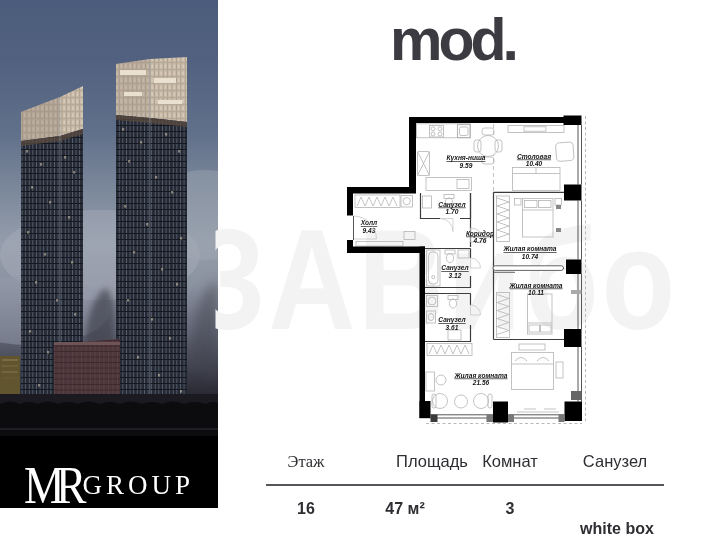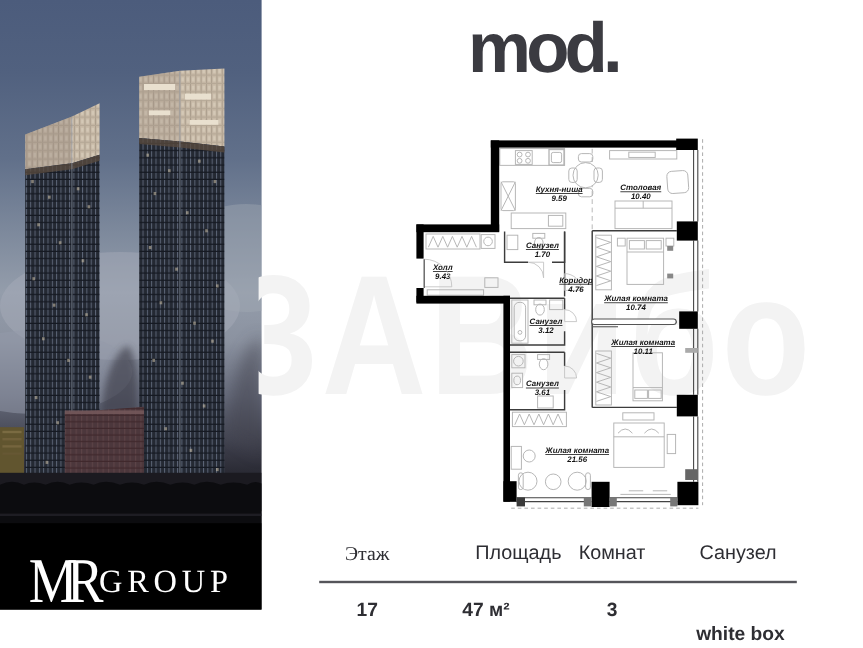--- a/index.html
+++ b/index.html
@@ -449,19 +449,19 @@
 <div class="tbl th" style="left:306px;top:452px;font-family:Liberation Serif, serif;">Этаж</div>
 
 <div class="tbl th" style="left:405px;top:452px;margin-left:27px;">Площадь</div>
 
 <div class="tbl th" style="left:510px;top:452px;">Комнат</div>
 
 <div class="tbl th" style="left:615px;top:452px;">Санузел</div>
 
 <div class="tline"></div>
 
-<div class="tbl td" style="left:306px;top:500px;">17</div>
+<div class="tbl td" style="left:306px;top:500px;">16</div>
 
 <div class="tbl td" style="left:405px;top:500px;">47 м²</div>
 
 <div class="tbl td" style="left:510px;top:500px;">3</div>
 
 <div class="tbl td" style="left:617px;top:520px;">white box</div>
 
 </body></html>

